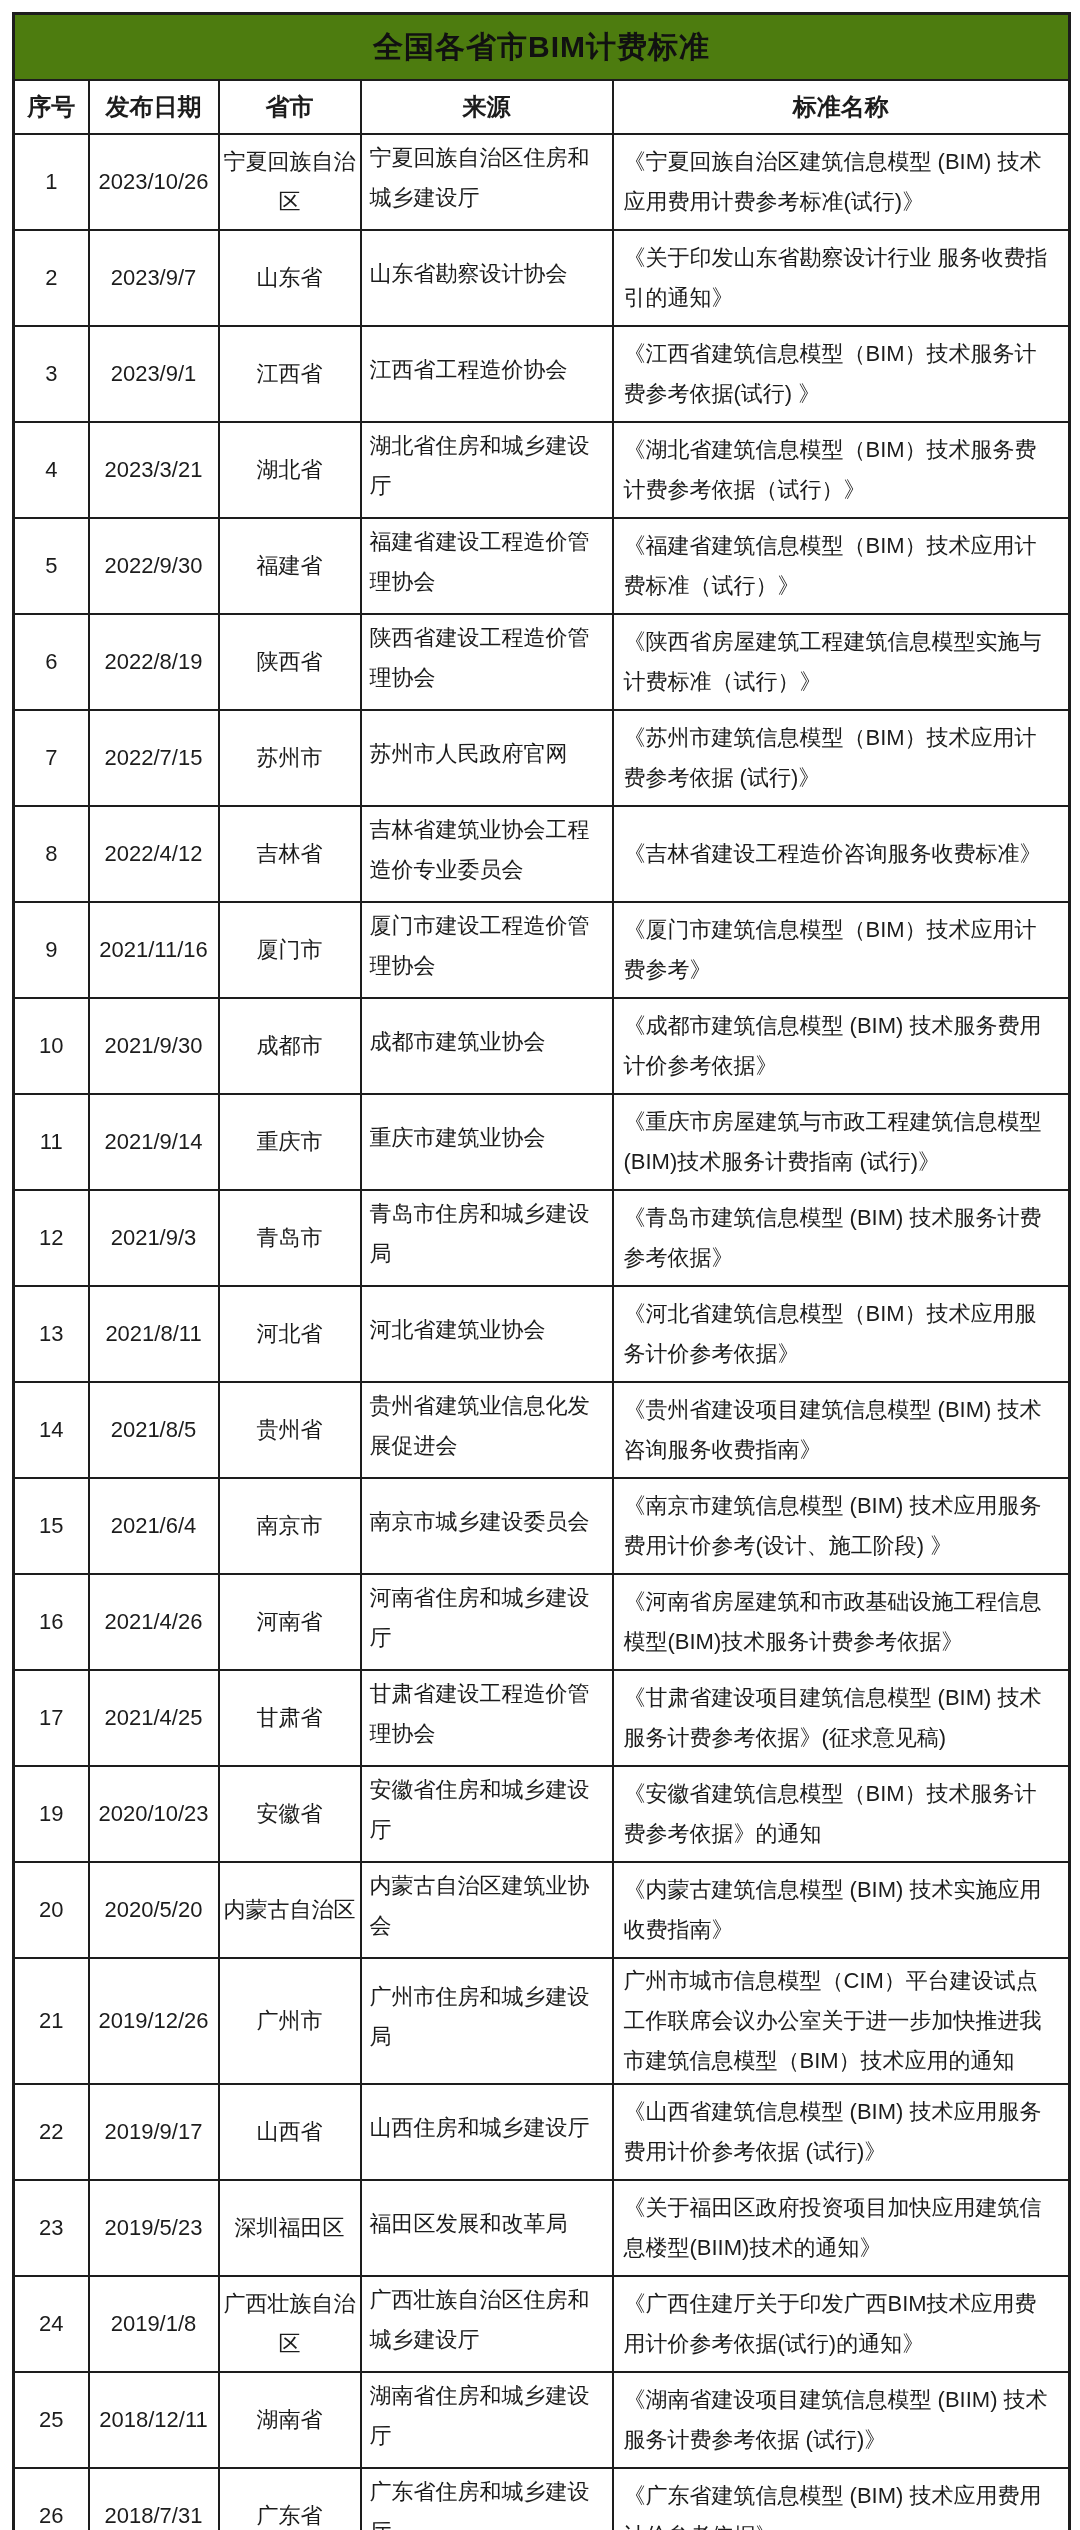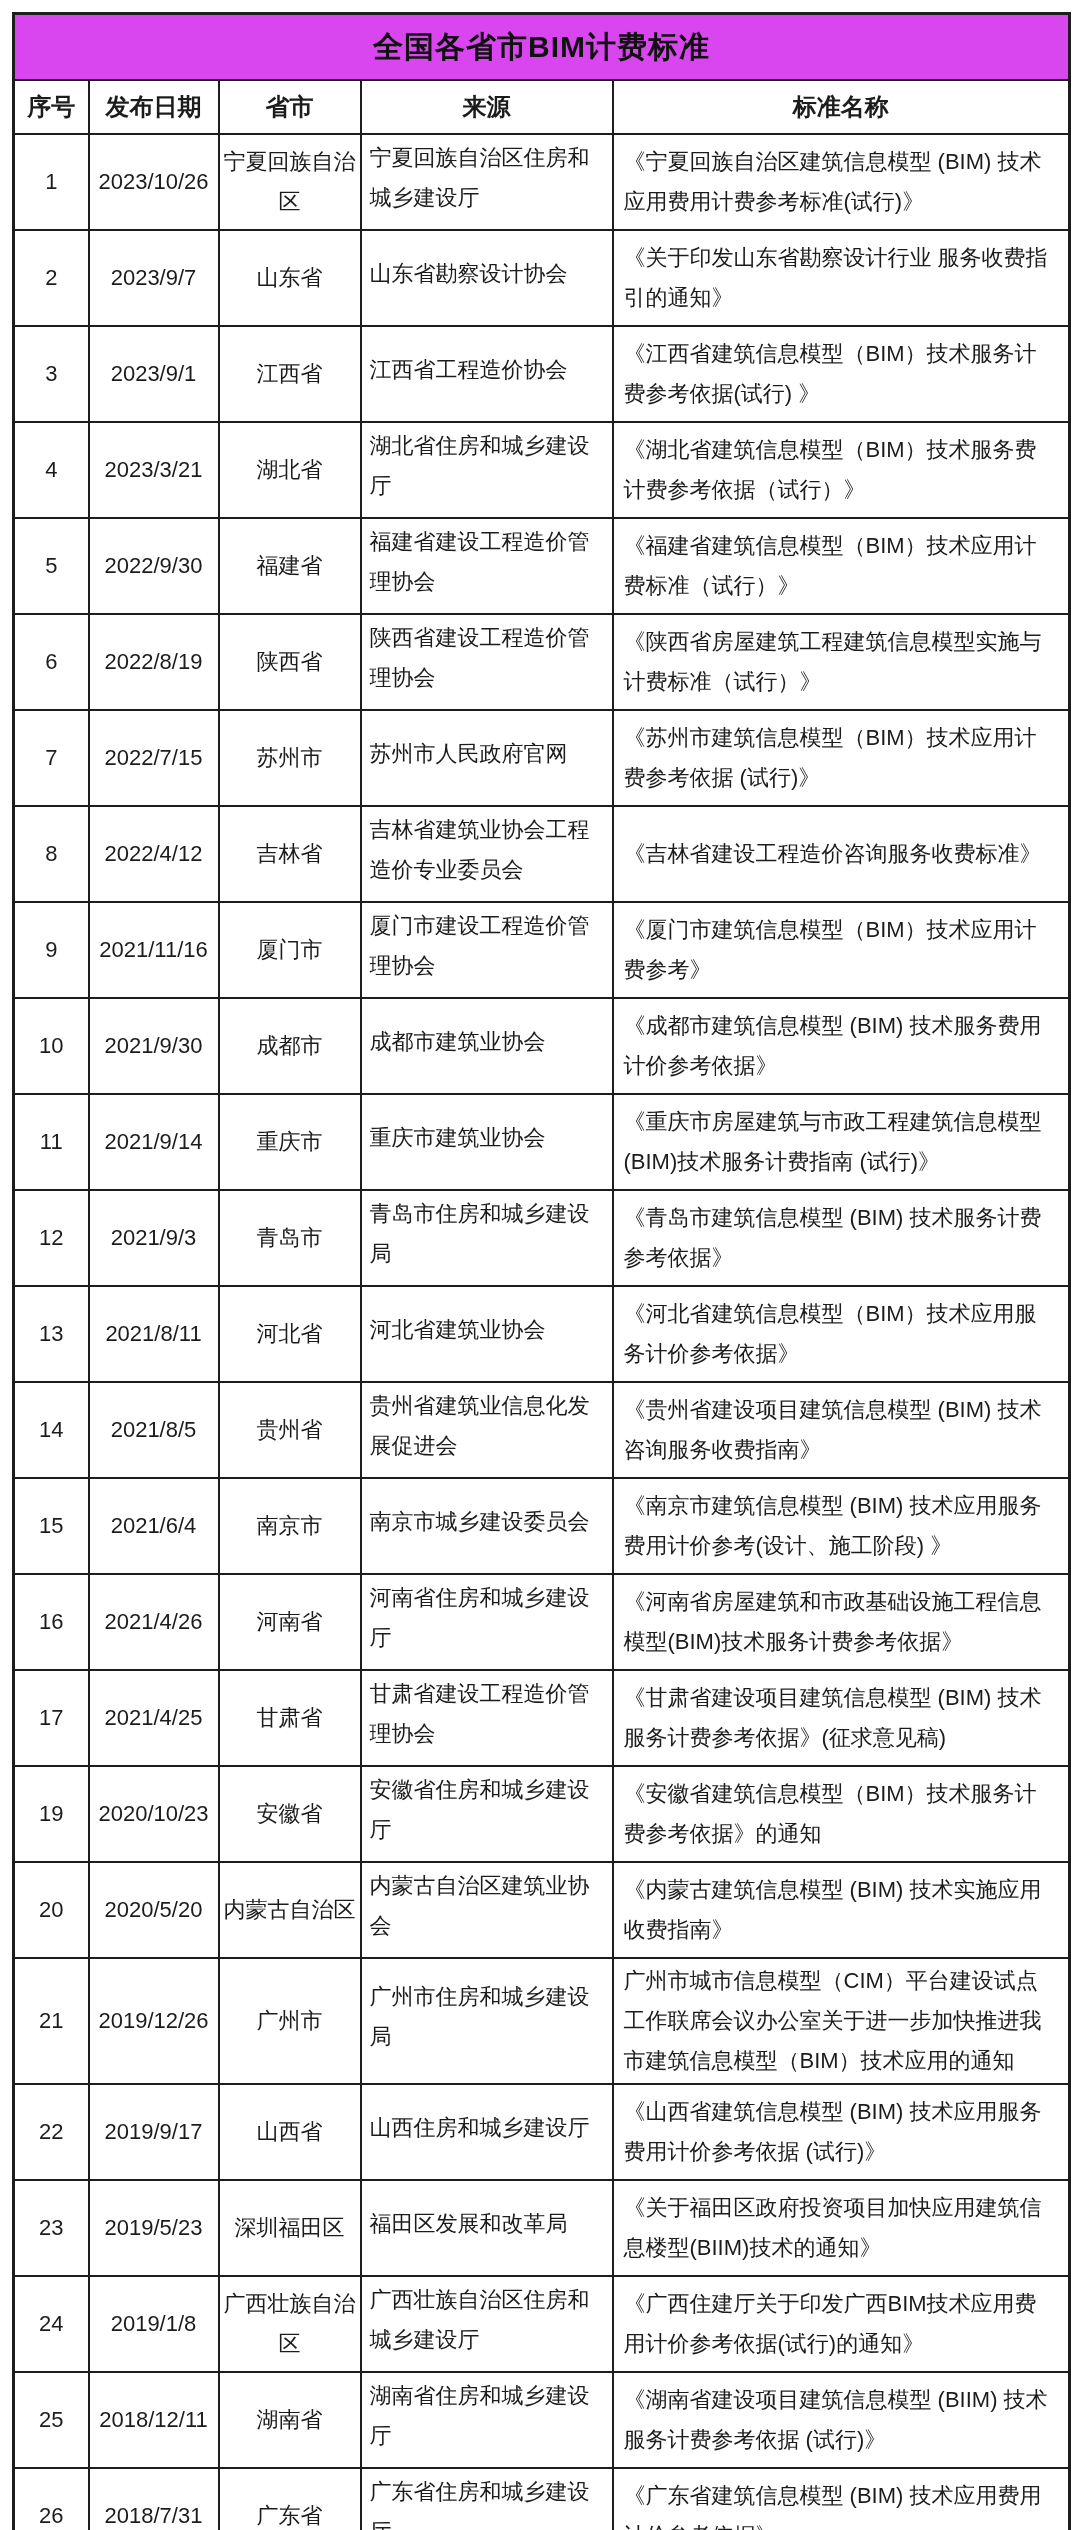--- a/index.html
+++ b/index.html
@@ -22,21 +22,21 @@
     border-collapse: collapse;
     border: 3px solid #1d1d1d;
   }
   .fee-table td, .fee-table th {
     border: 2px solid #1d1d1d;
     word-break: break-word;
     overflow-wrap: break-word;
   }
   
   .title-cell {
-    background: #d946ef;
+    background: #4d7c0f;
     height: 62px;
     text-align: center;
     vertical-align: middle;
     font-size: 30px;
     font-weight: bold;
     letter-spacing: 1px;
     color: #111111;
     border-bottom: 3px solid #1d1d1d;
   }
   

